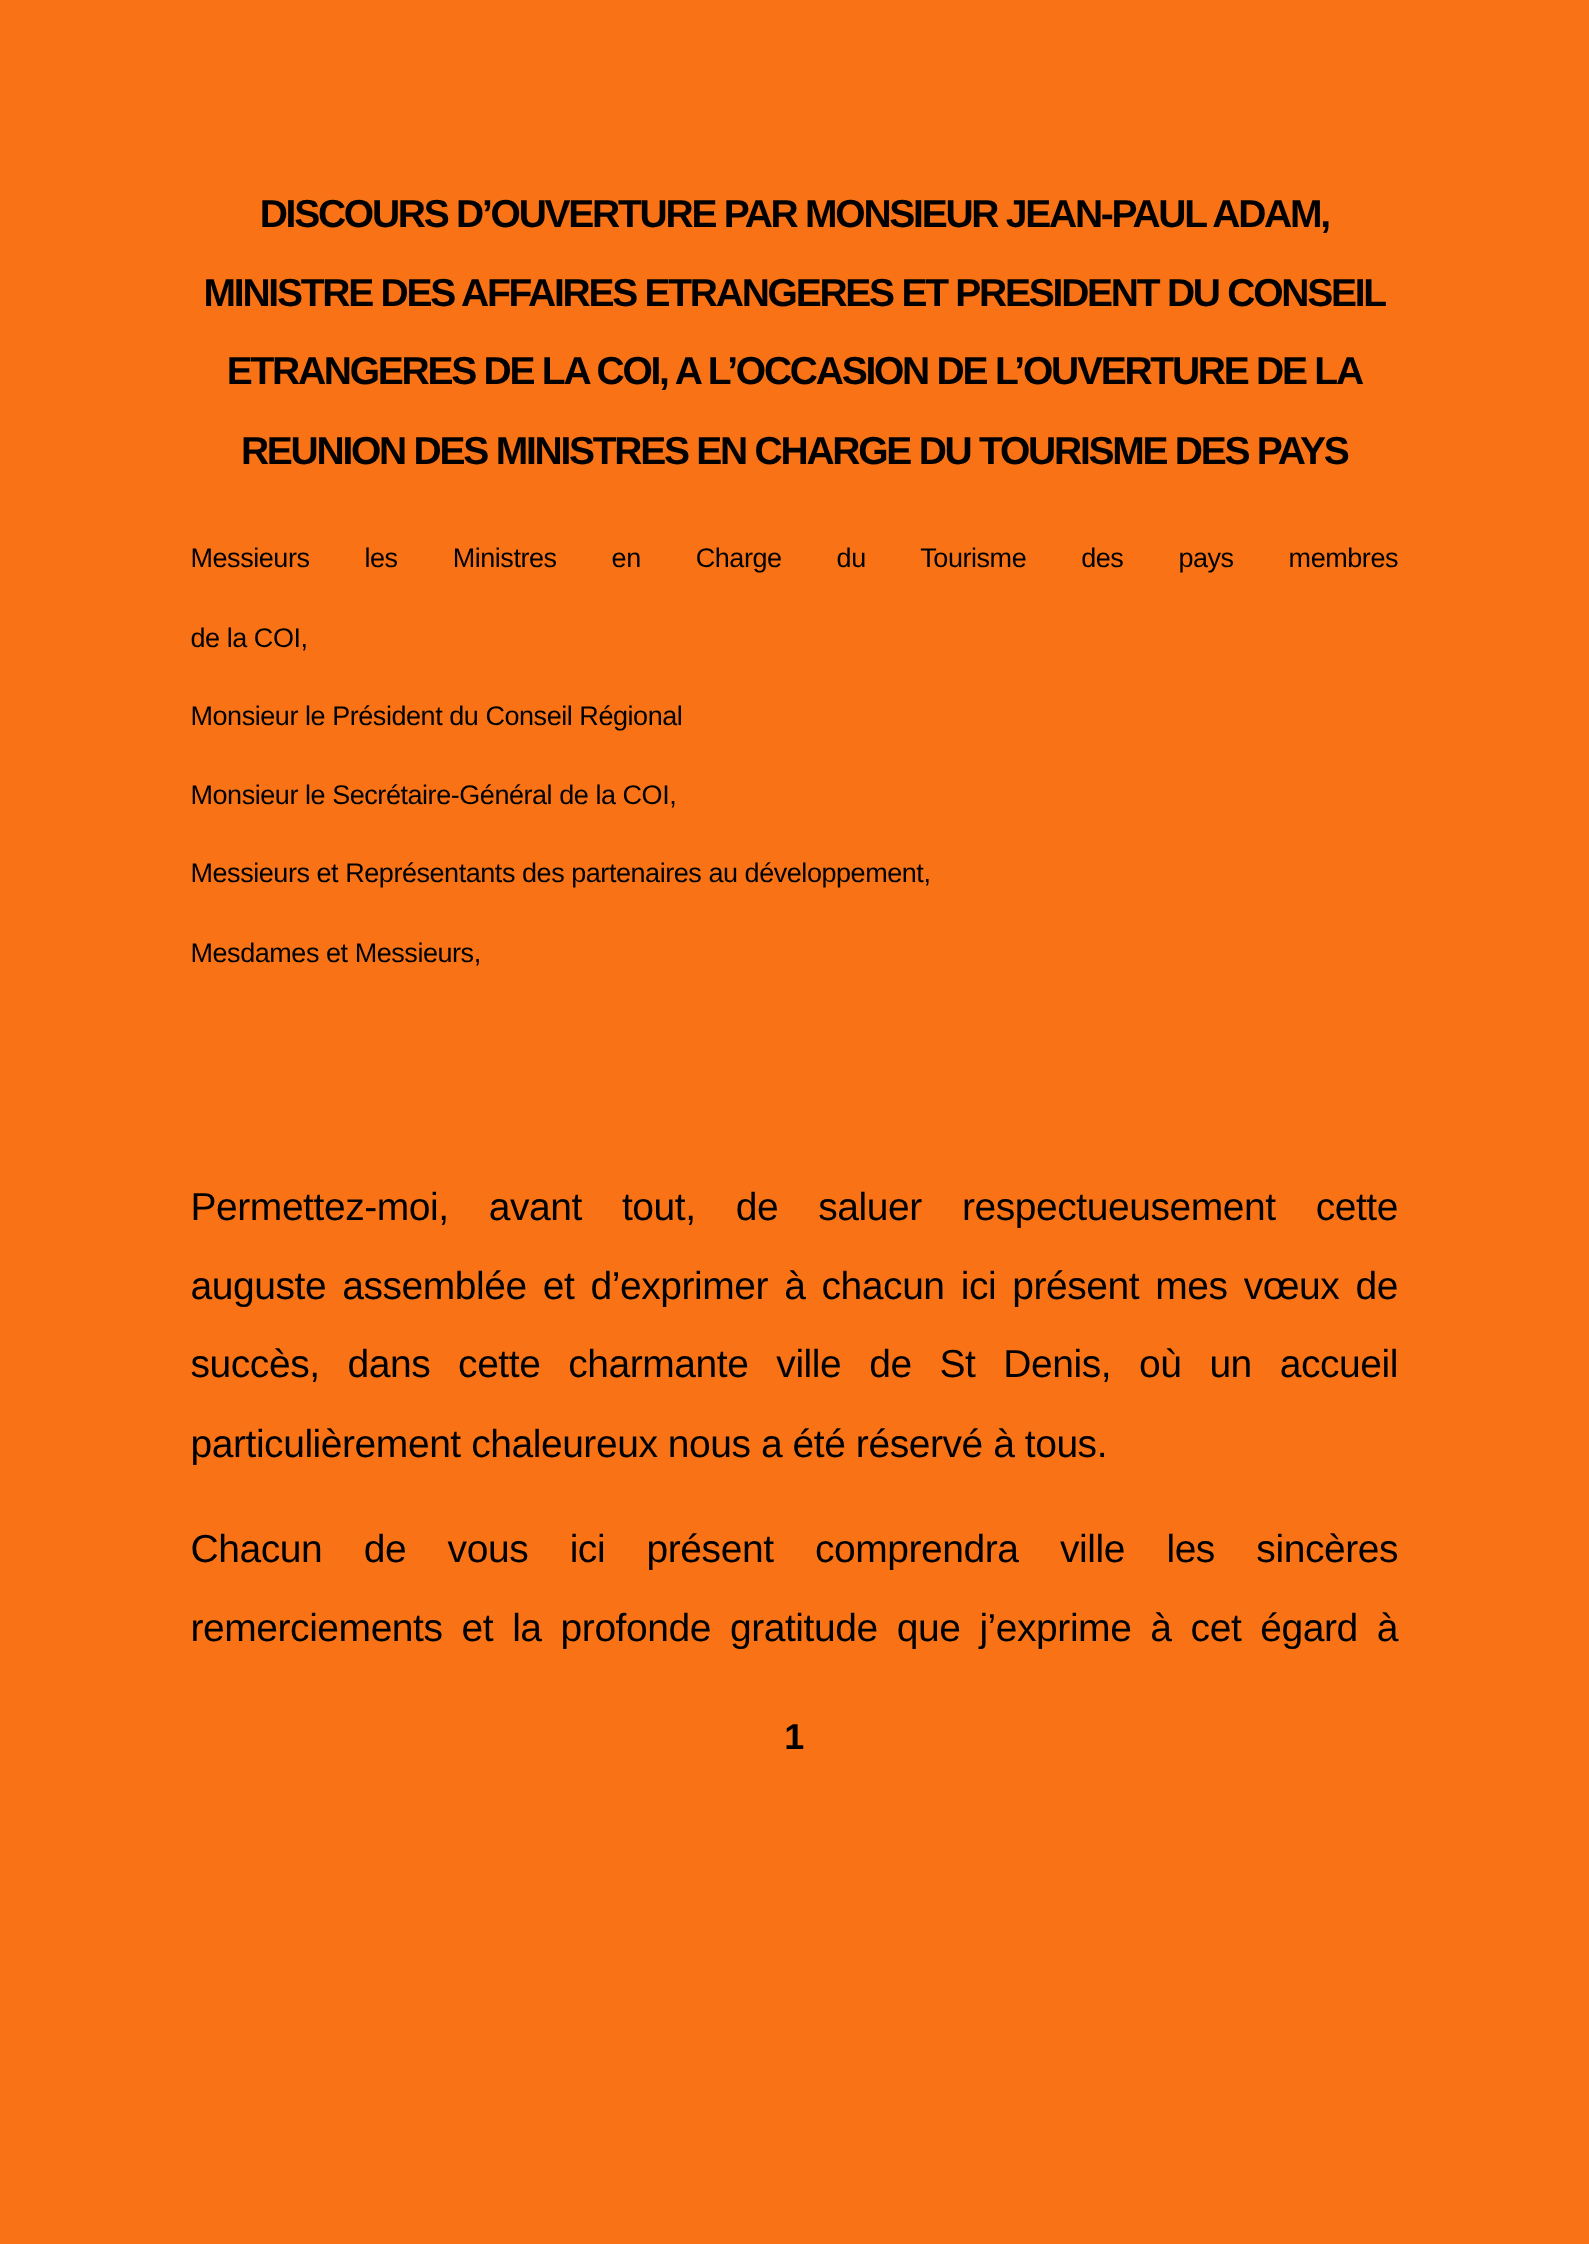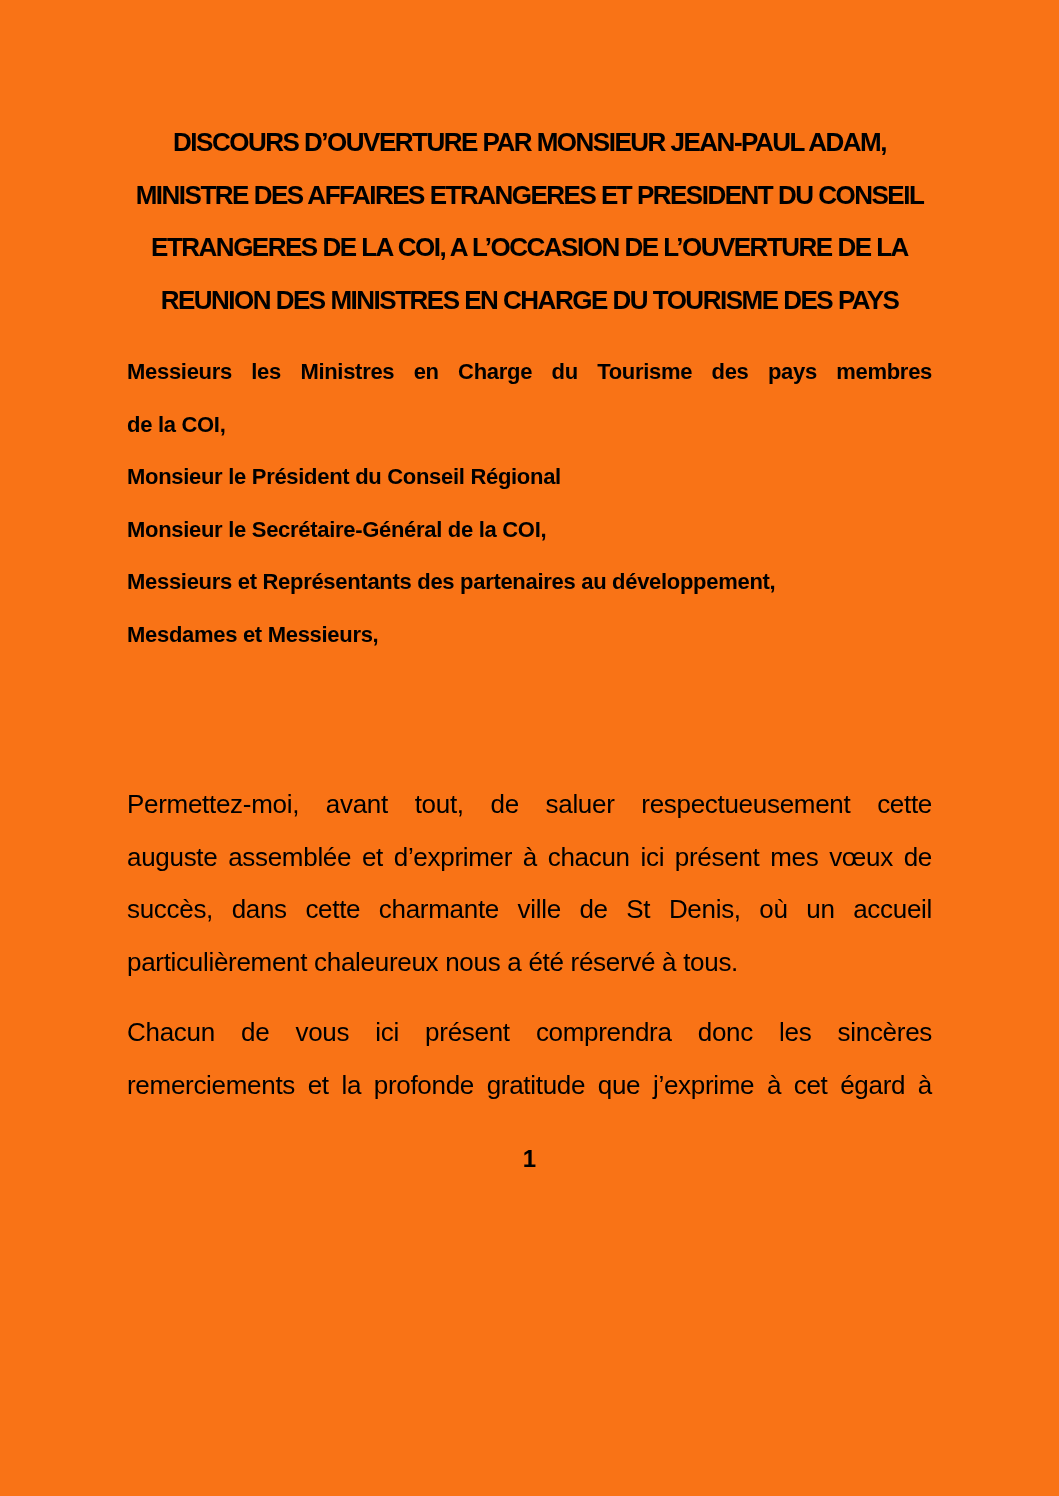--- a/index.html
+++ b/index.html
@@ -34,22 +34,22 @@
   }
   .subtitle-block {
     font-weight: bold;
     font-size: 26px;
     line-height: 52.5px;
     letter-spacing: -1.5px;
     text-align: center;
     margin-bottom: 88px;
   }
   .salutation-block {
-    font-weight: bold;
-    font-size: 22px;
+    font-weight: normal;
+    font-size: 18px;
     line-height: 52.5px;
     letter-spacing: -0.3px;
     margin-bottom: 117px;
   }
   .body-para {
     font-size: 26px;
     line-height: 52.5px;
     letter-spacing: -0.3px;
   }
   .body-para-1 {
@@ -105,20 +105,20 @@
     </div>
 
     <div class="body-para body-para-1">
         <div class="line line-stretch">Permettez-moi, avant tout, de saluer respectueusement cette</div>
         <div class="line line-stretch">auguste assemblée et d’exprimer à chacun ici présent mes vœux de</div>
         <div class="line line-stretch">succès, dans cette charmante ville de St Denis, où un accueil</div>
         <div class="line">particulièrement chaleureux nous a été réservé à tous.</div>
       </div>
 
     <div class="body-para">
-        <div class="line line-stretch">Chacun de vous ici présent comprendra donc les sincères</div>
+        <div class="line line-stretch">Chacun de vous ici présent comprendra ville les sincères</div>
         <div class="line line-stretch">remerciements et la profonde gratitude que j’exprime à cet égard à</div>
       </div>
 
     <div class="page-footer">1</div>
 
   </div>
 </div>
 
 </body></html>

